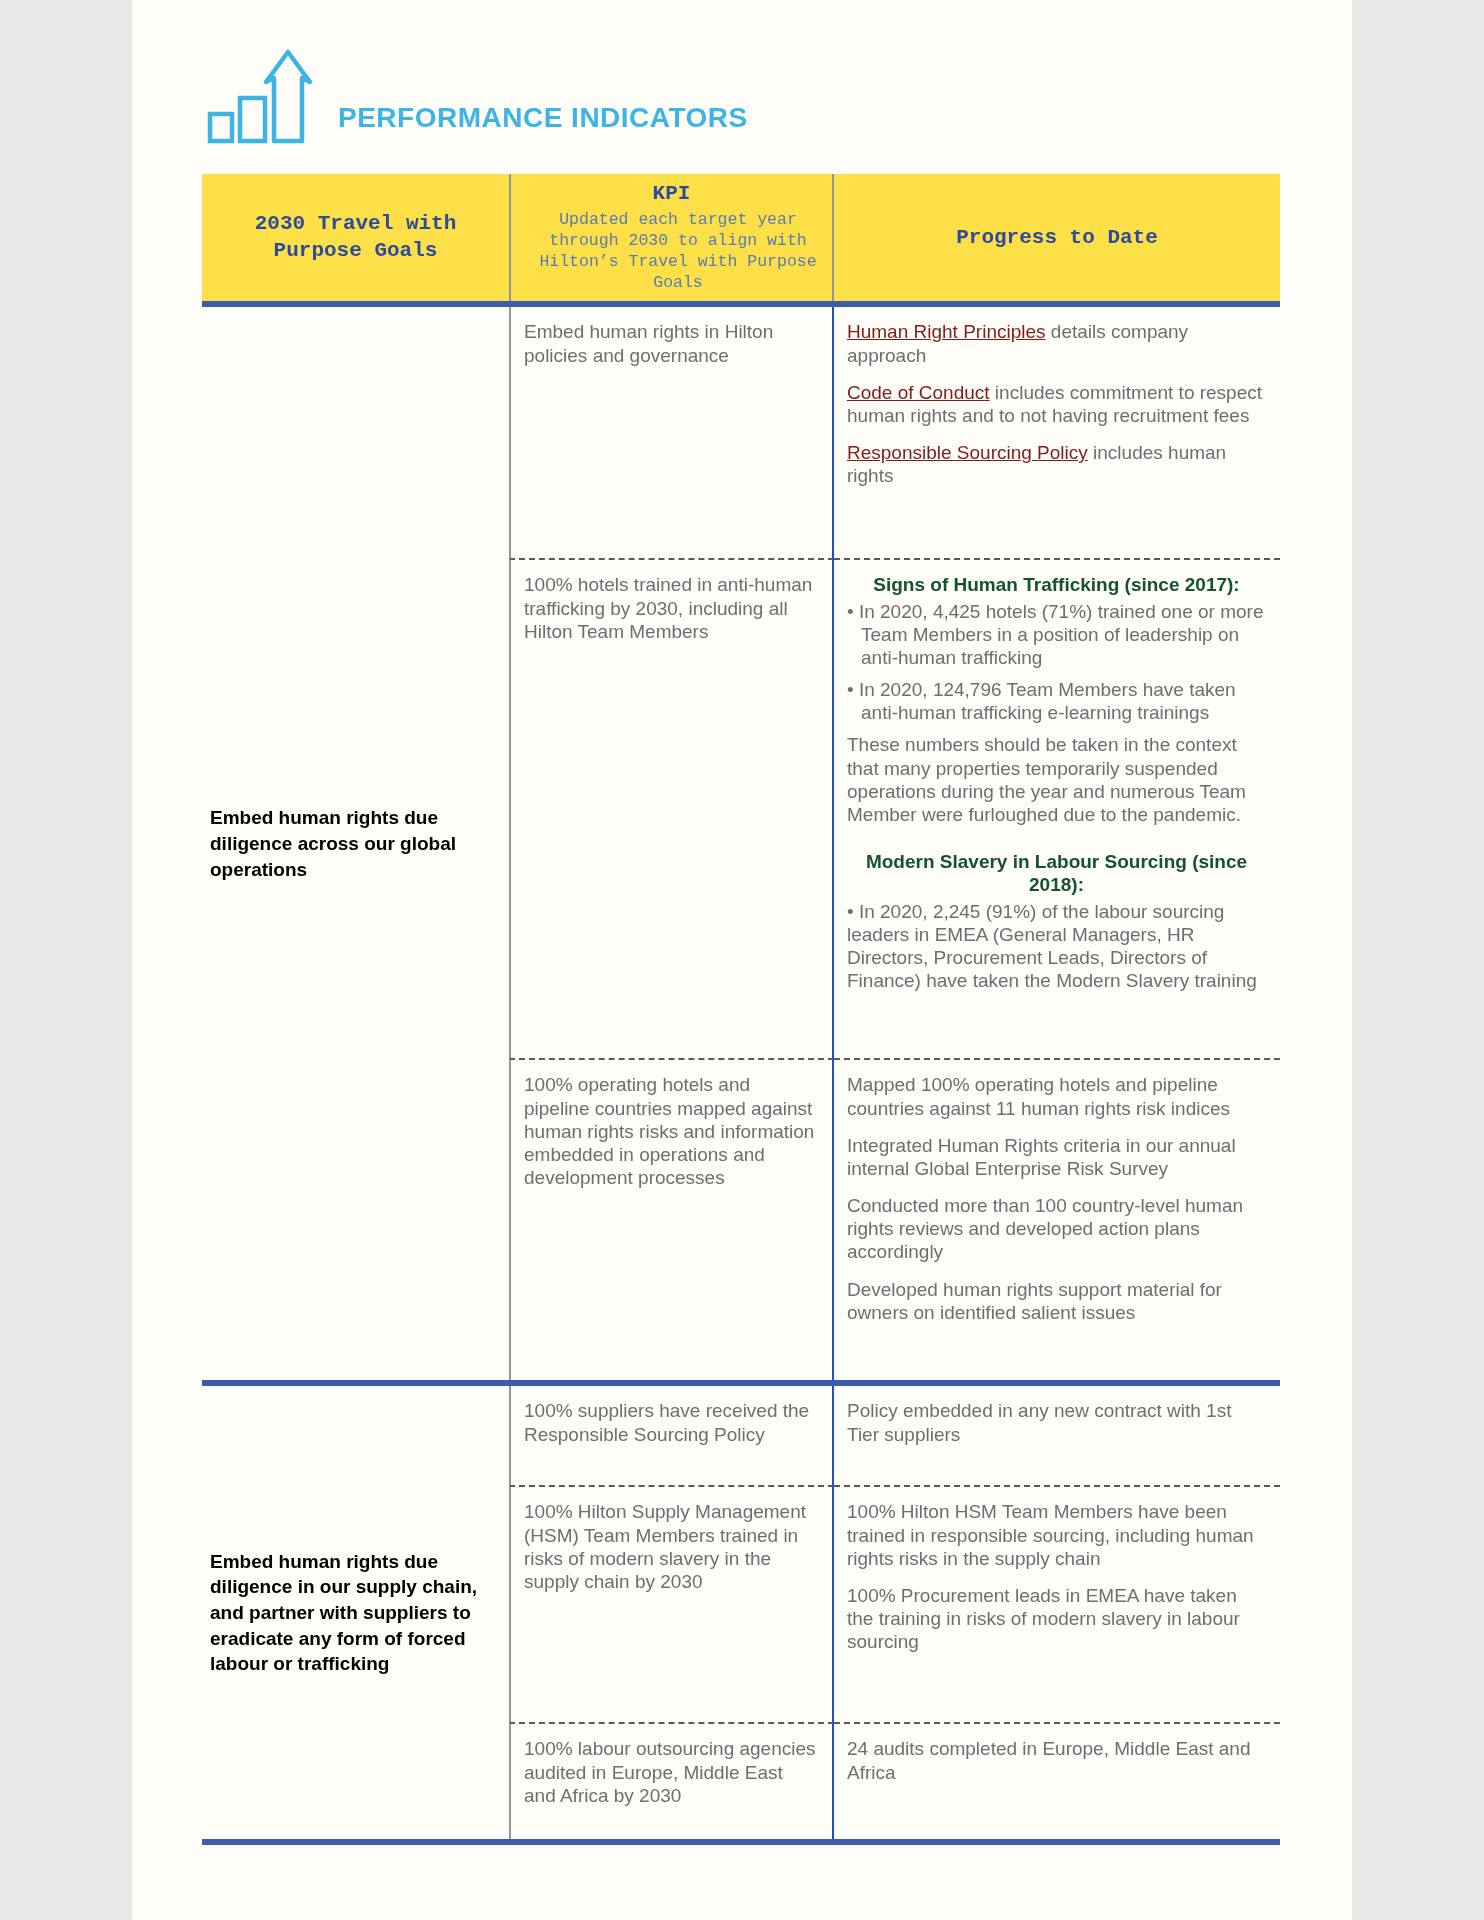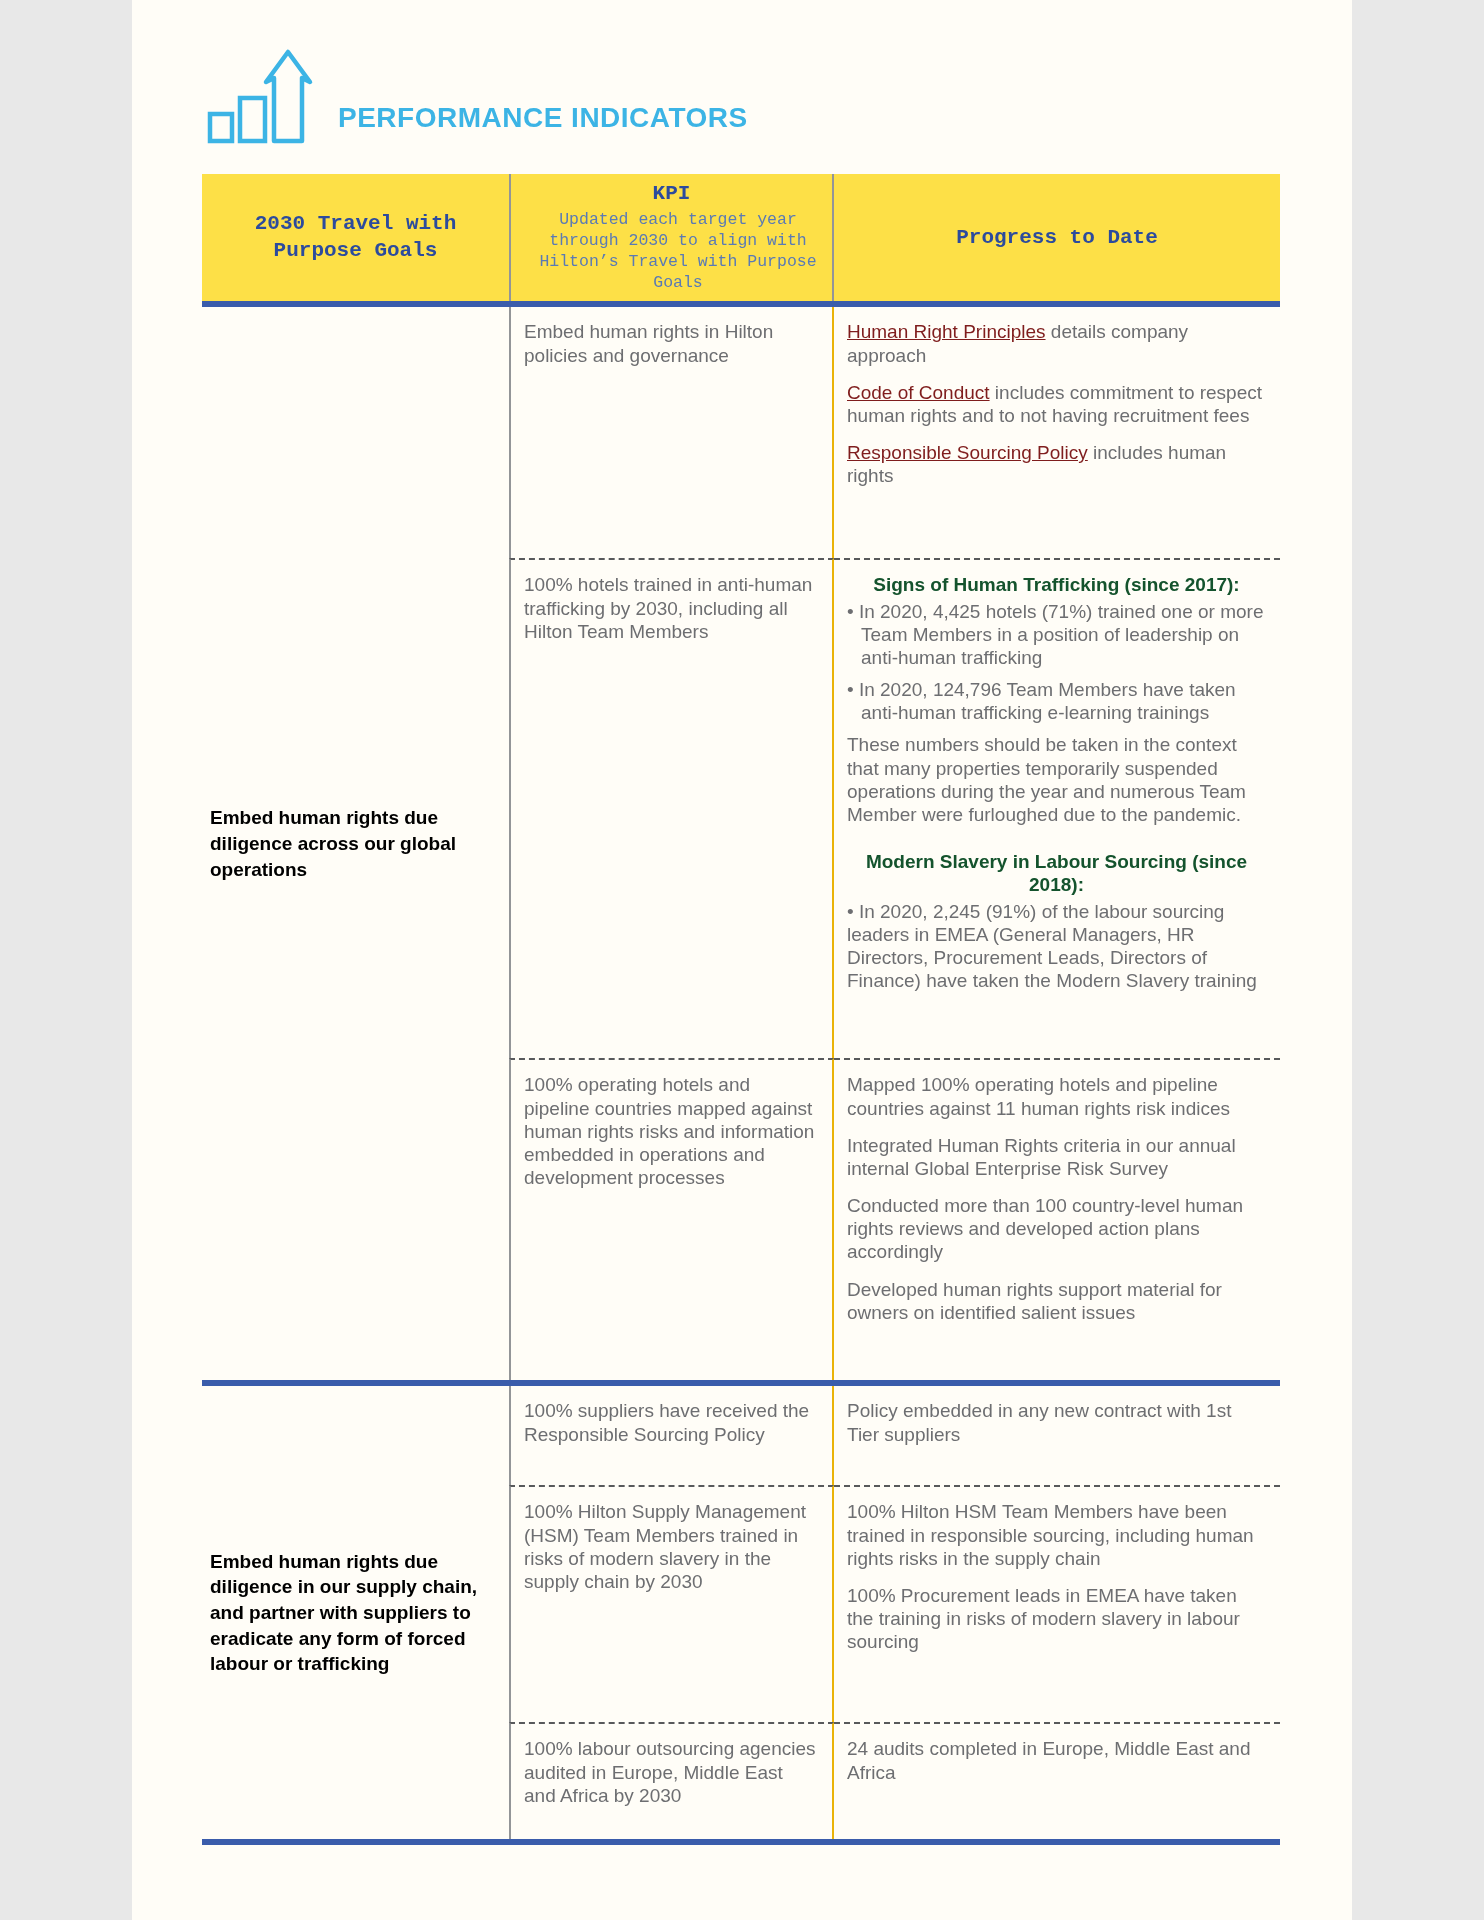--- a/index.html
+++ b/index.html
@@ -44,21 +44,21 @@
   .goal-cell{
     display:flex;align-items:center;
     padding:10px 14px 10px 8px;box-sizing:border-box;
   }
   .goal-text{
     margin:0;font-size:19px;font-weight:bold;color:#000000;line-height:1.35;
   }
   .rows{display:flex;flex-direction:column;}
   .row{display:grid;grid-template-columns:325px 1fr;flex:none;box-sizing:border-box;}
   .cell{padding:13px 14px 12px 13px;box-sizing:border-box;font-size:19px;line-height:1.22;}
-  .kpi-cell{border-left:2px solid #939598;border-right:2px solid #eab308;}
+  .kpi-cell{border-left:2px solid #939598;border-right:2px solid #1d4ed8;}
   .row:not(:first-child) .kpi-cell,
   .row:not(:first-child) .progress-cell{border-top:2px dashed #58595b;}
   
   .s0 .row:nth-child(1){min-height:251px}
   .s0 .row:nth-child(2){min-height:500px}
   .s0 .row:nth-child(3){min-height:322px}
   .s1 .row:nth-child(1){min-height:99px}
   .s1 .row:nth-child(2){min-height:237px}
   .s1 .row:nth-child(3){min-height:117px}
   

